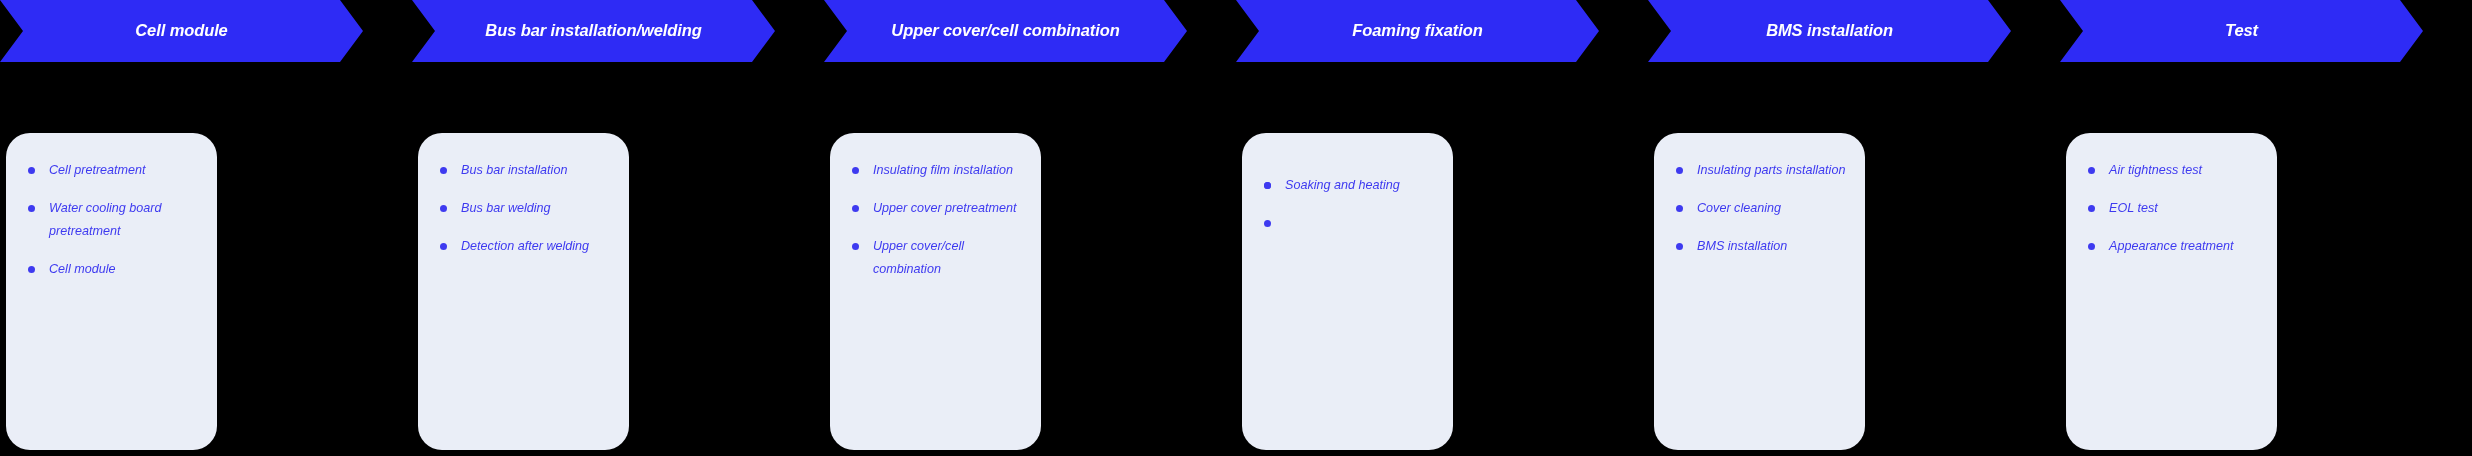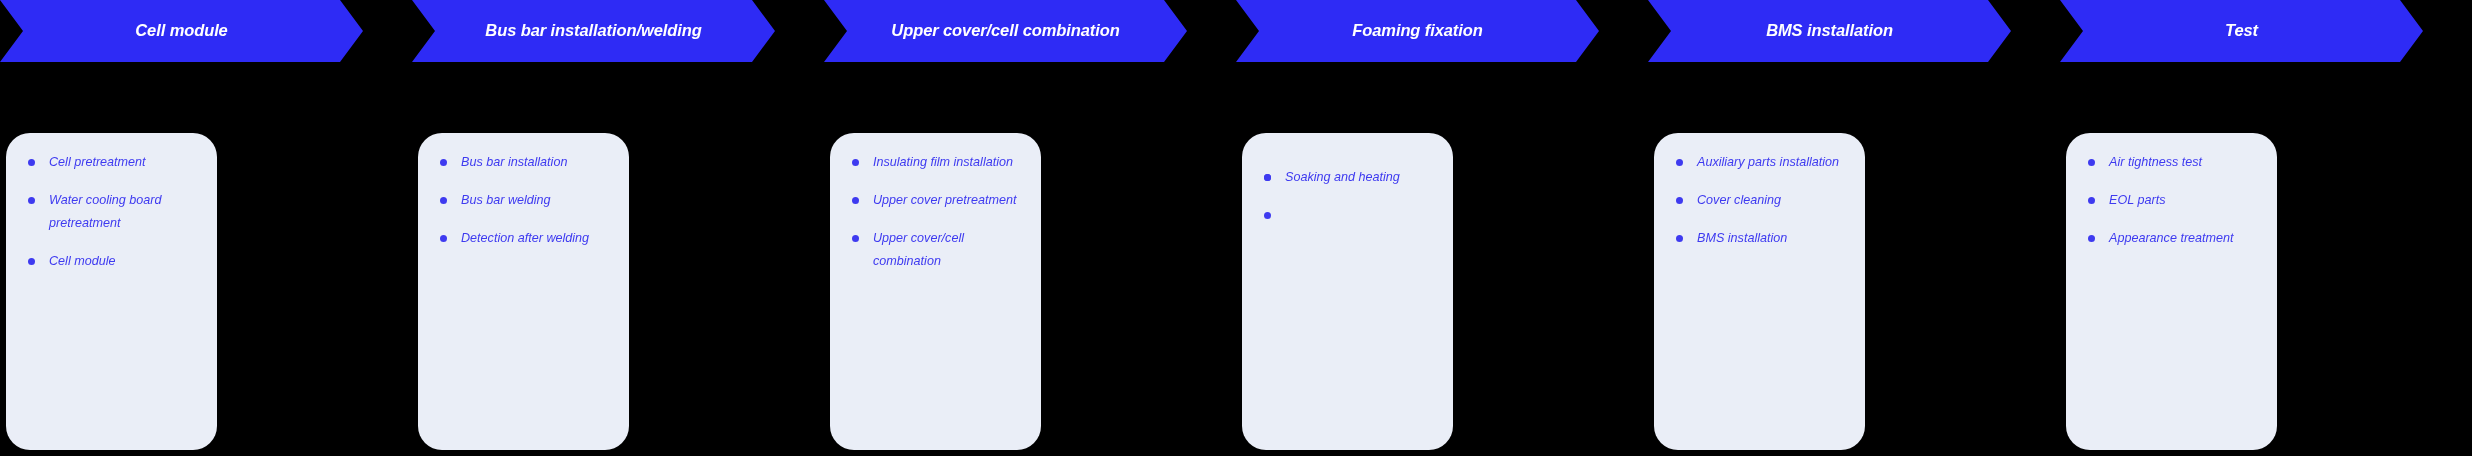--- a/index.html
+++ b/index.html
@@ -56,21 +56,21 @@
   
   .card {
     position: absolute;
     left: 6px;
     top: 133px;
     width: 211px;
     height: 317px;
     background: #EAEEF7;
     border-radius: 24px;
     box-sizing: border-box;
-    padding: 18px 16px 20px 22px;
+    padding: 26px 16px 20px 22px;
   }
   .bullets {
     list-style: none;
     margin: 0;
     padding: 0;
   }
   .bullet-row {
     position: relative;
     padding-left: 21px;
     margin-bottom: 15px;
@@ -186,21 +186,21 @@
   </div>
 
   <div class="step">
     <div class="chev">
       <div class="chev-label">BMS installation</div>
     </div>
     <div class="card">
       <ul class="bullets">
         <li class="bullet-row">
           <span class="dot"></span>
-          <span class="bullet-text">Auxiliary parts installation</span>
+          <span class="bullet-text">Insulating parts installation</span>
         </li>
         <li class="bullet-row">
           <span class="dot"></span>
           <span class="bullet-text">Cover cleaning</span>
         </li>
         <li class="bullet-row">
           <span class="dot"></span>
           <span class="bullet-text">BMS installation</span>
         </li>
       </ul>
@@ -212,21 +212,21 @@
       <div class="chev-label">Test</div>
     </div>
     <div class="card">
       <ul class="bullets">
         <li class="bullet-row">
           <span class="dot"></span>
           <span class="bullet-text">Air tightness test</span>
         </li>
         <li class="bullet-row">
           <span class="dot"></span>
-          <span class="bullet-text">EOL parts</span>
+          <span class="bullet-text">EOL test</span>
         </li>
         <li class="bullet-row">
           <span class="dot"></span>
           <span class="bullet-text">Appearance treatment</span>
         </li>
       </ul>
     </div>
   </div>
 
 </div>

